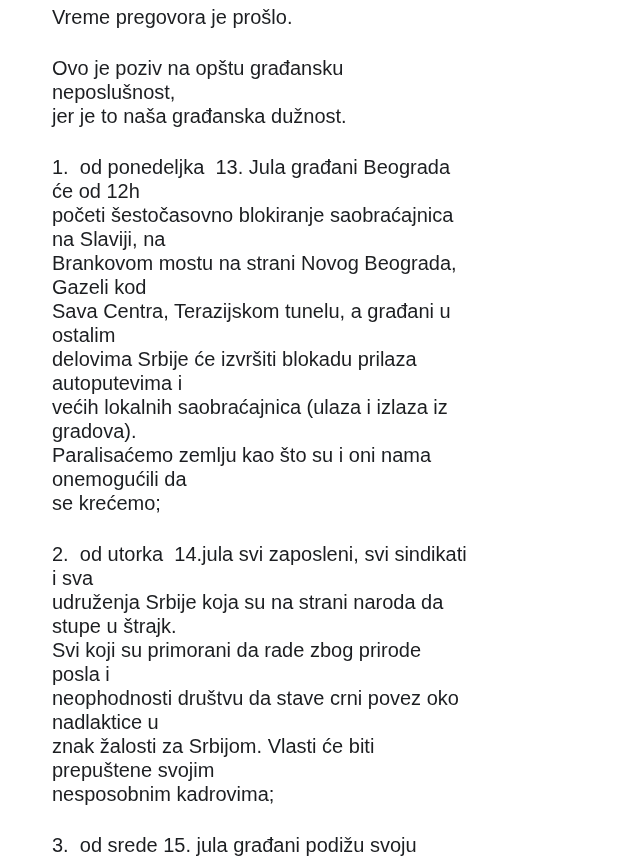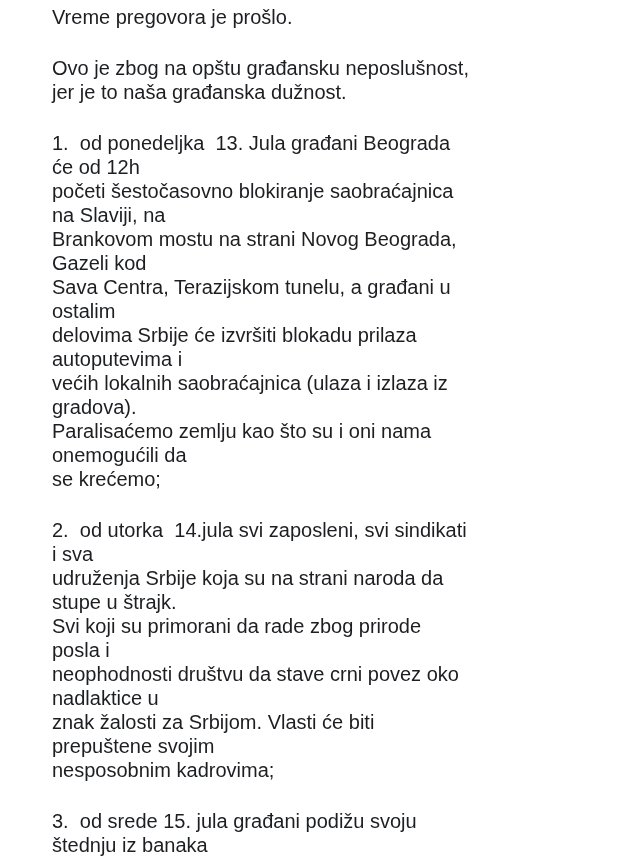--- a/index.html
+++ b/index.html
@@ -25,21 +25,21 @@
   .doc p {
     margin: 0 0 27px 0;
     white-space: pre-wrap;
   }
 </style>
 </head>
 <body>
 
 <div class="doc">
   <p>Vreme pregovora je prošlo.</p>
-  <p>Ovo je zbog na opštu građansku neposlušnost,
+  <p>Ovo je poziv na opštu građansku neposlušnost,
 jer je to naša građanska dužnost.</p>
   <p>1.  od ponedeljka  13. Jula građani Beograda će od 12h
 početi šestočasovno blokiranje saobraćajnica na Slaviji, na
 Brankovom mostu na strani Novog Beograda, Gazeli kod
 Sava Centra, Terazijskom tunelu, a građani u ostalim
 delovima Srbije će izvršiti blokadu prilaza autoputevima i
 većih lokalnih saobraćajnica (ulaza i izlaza iz gradova).
 Paralisaćemo zemlju kao što su i oni nama onemogućili da
 se krećemo;</p>
   <p>2.  od utorka  14.jula svi zaposleni, svi sindikati i sva

